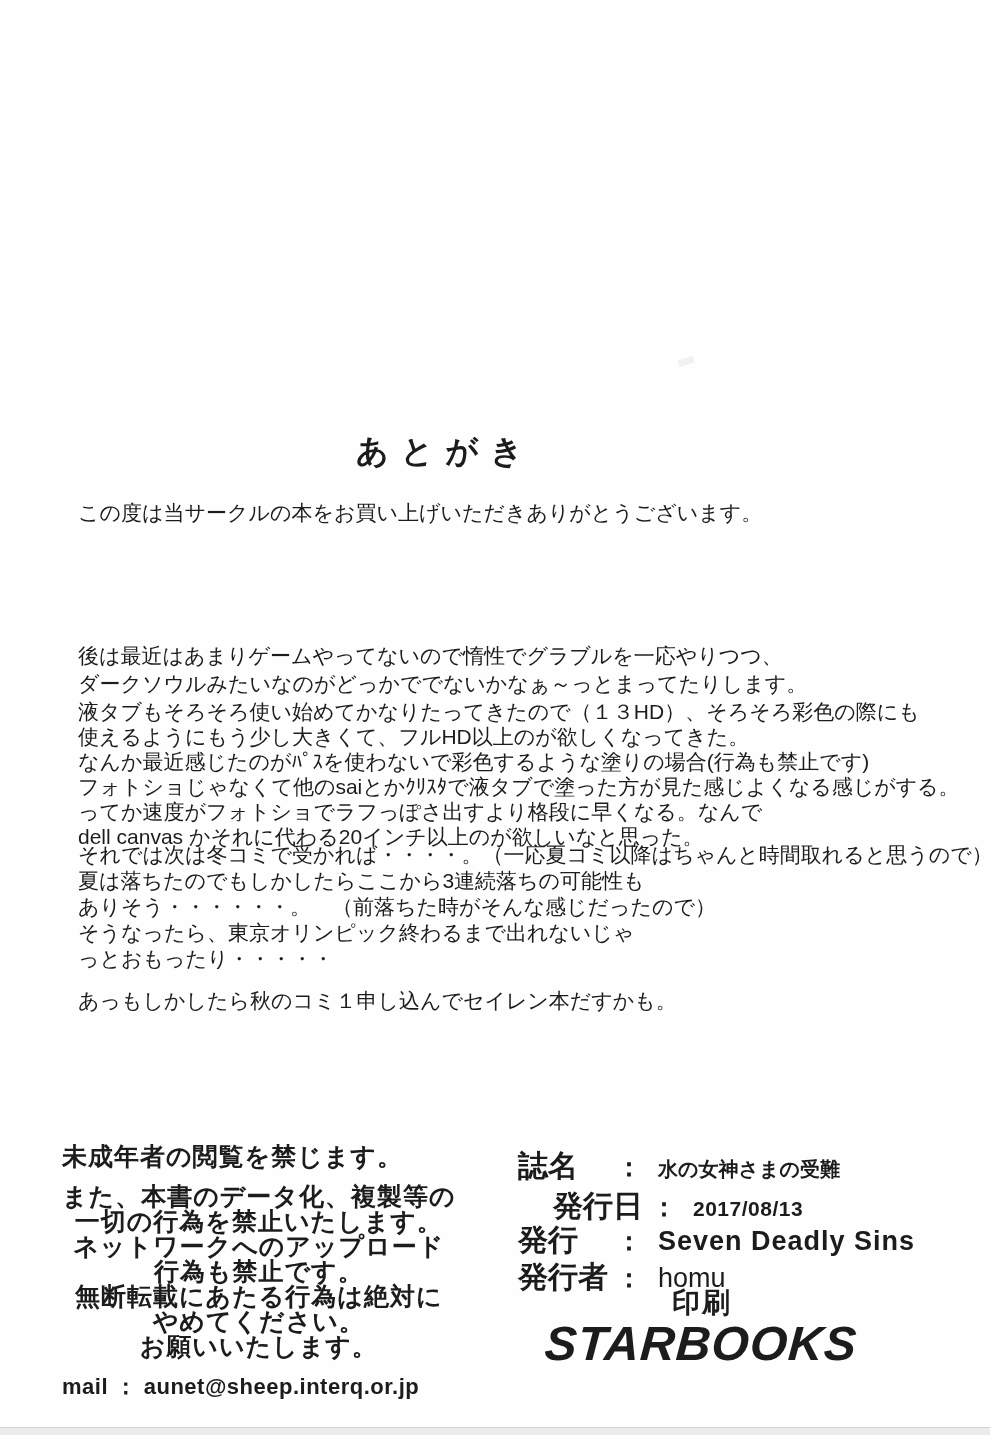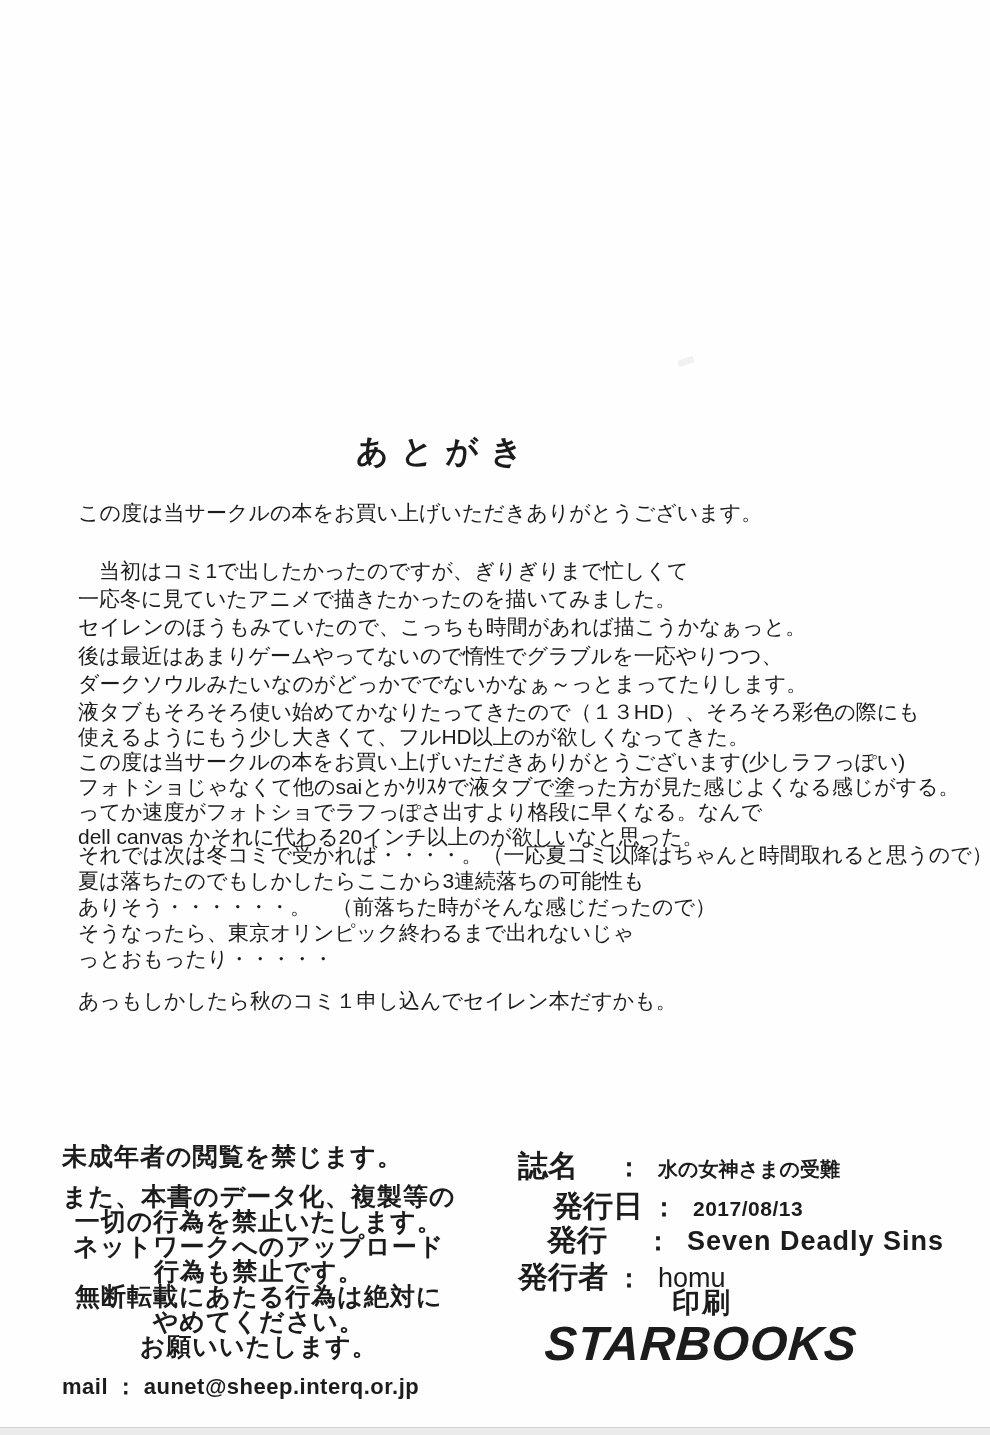--- a/index.html
+++ b/index.html
@@ -63,21 +63,21 @@
   .colophon-row .lbl{
     display:inline-block;width:98px;
     font-size:30px;font-weight:bold;
   }
   .colophon-row .sep{
     display:inline-block;width:42px;
     font-size:26px;font-weight:bold;
   }
   .r0{top:1146px;}
   .r1{top:1186px;margin-left:35px;}
-  .r2{top:1220px;margin-left:29px;}
+  .r2{top:1220px;}
   .r3{top:1257px;}
   .r0 .val{font-size:20px;font-weight:bold;}
   .r1 .val{font-size:21px;font-weight:bold;letter-spacing:0.5px;}
   .r2 .val{font-size:27px;font-weight:700;letter-spacing:1px;}
   .r3 .val{font-size:27px;font-weight:500;}
 
   .printing-label{
     position:absolute;left:672px;top:1284px;
     font-size:28px;font-weight:bold;letter-spacing:2px;
   }
@@ -104,35 +104,30 @@
 <div class="page">
 
   <div class="scan-artifact"></div>
 
   <div class="afterword-title">あとがき</div>
 
   <div class="para p0">
     <div class="line">この度は当サークルの本をお買い上げいただきありがとうございます。</div>
   </div>
 
-  <div class="para p1">
-    <div class="line">　当初はコミ1で出したかったのですが、ぎりぎりまで忙しくて</div>
-    <div class="line">一応冬に見ていたアニメで描きたかったのを描いてみました。</div>
-    <div class="line">セイレンのほうもみていたので、こっちも時間があれば描こうかなぁっと。</div>
-  </div>
 
   <div class="para p2">
     <div class="line">後は最近はあまりゲームやってないので惰性でグラブルを一応やりつつ、</div>
     <div class="line">ダークソウルみたいなのがどっかででないかなぁ～っとまってたりします。</div>
   </div>
 
   <div class="para p3">
     <div class="line">液タブもそろそろ使い始めてかなりたってきたので（１３HD）、そろそろ彩色の際にも</div>
     <div class="line">使えるようにもう少し大きくて、フルHD以上のが欲しくなってきた。</div>
-    <div class="line">この度は当サークルの本をお買い上げいただきありがとうございます(少しラフっぽい)</div>
+    <div class="line">なんか最近感じたのがﾊﾟｽを使わないで彩色するような塗りの場合(行為も禁止です)</div>
     <div class="line">フォトショじゃなくて他のsaiとかｸﾘｽﾀで液タブで塗った方が見た感じよくなる感じがする。</div>
     <div class="line">ってか速度がフォトショでラフっぽさ出すより格段に早くなる。なんで</div>
     <div class="line">dell canvas かそれに代わる20インチ以上のが欲しいなと思った。</div>
   </div>
 
   <div class="para p4">
     <div class="line">それでは次は冬コミで受かれば・・・・。（一応夏コミ以降はちゃんと時間取れると思うので）</div>
     <div class="line">夏は落ちたのでもしかしたらここから3連続落ちの可能性も</div>
     <div class="line">ありそう・・・・・・。　（前落ちた時がそんな感じだったので）</div>
     <div class="line">そうなったら、東京オリンピック終わるまで出れないじゃ</div>

